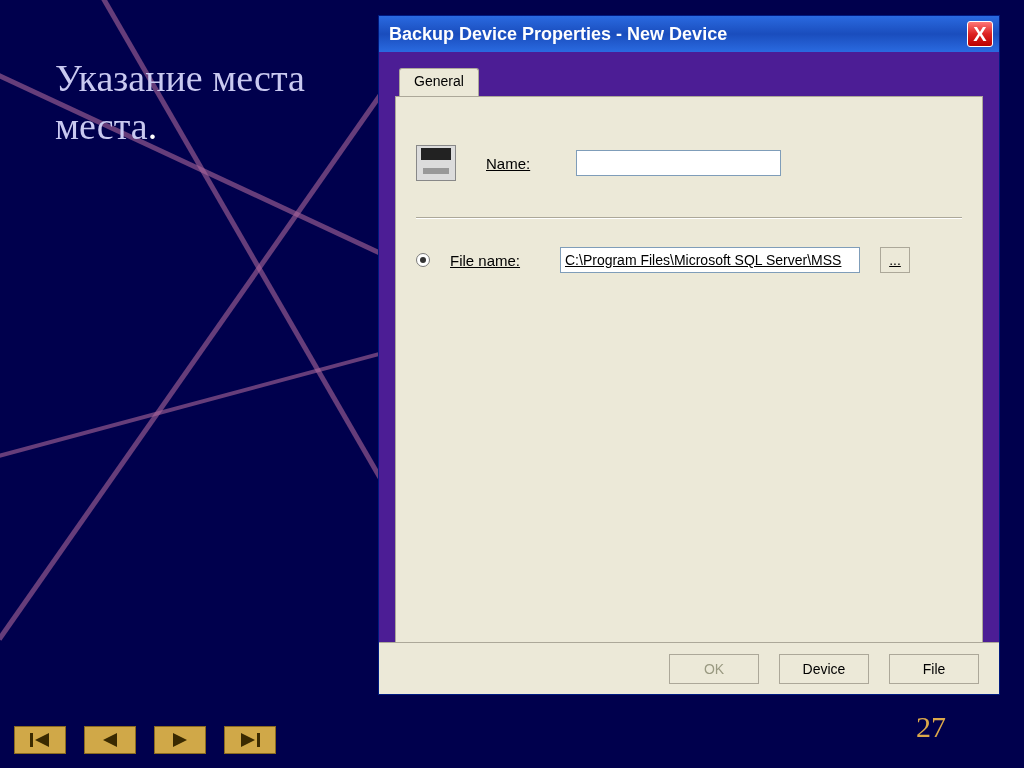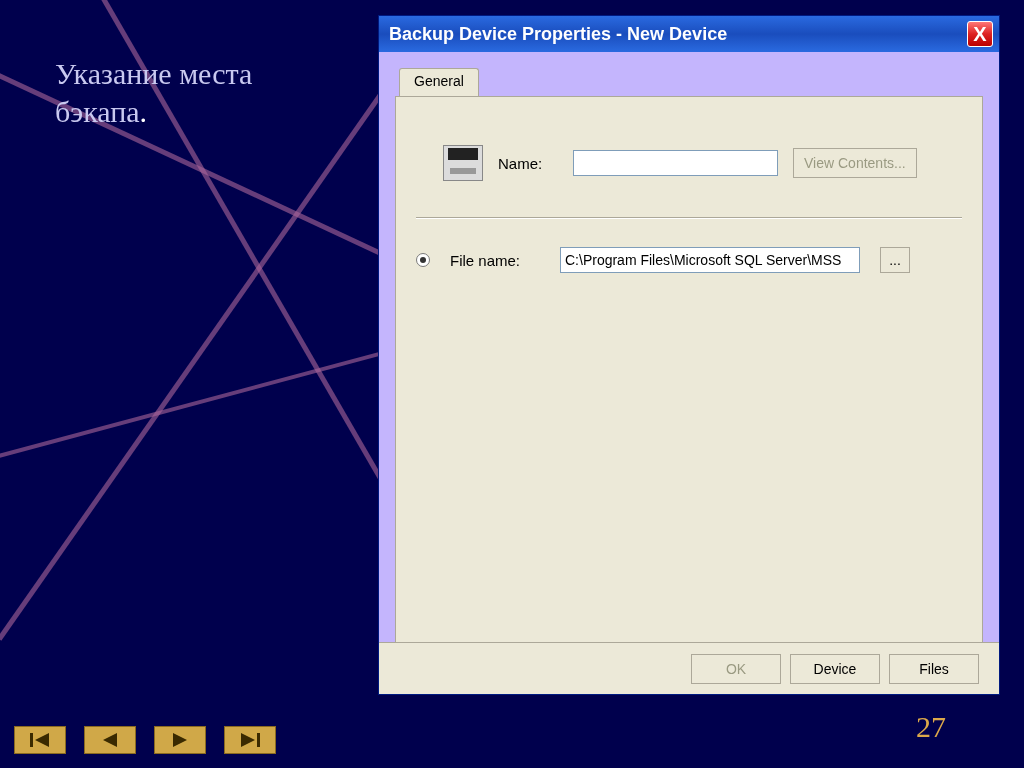--- a/index.html
+++ b/index.html
@@ -22,21 +22,21 @@
   .l2 { width:700px; height:5px; top:350px; left:-150px; transform:rotate(-55deg); }
   .l3 { width:600px; height:5px; top:250px; left:-50px;  transform:rotate(60deg); }
   .l4 { width:600px; height:4px; top:400px; left:-100px; transform:rotate(-15deg); }
 
   
   .slide-caption {
     position:absolute;
     top:55px; left:55px;
     color:#c9c9f0;
     font-family: "Times New Roman", serif;
-    font-size:30px;
+    font-size:38px;
     line-height:1.25;
     z-index:2;
   }
   .slide-caption .dot { color:#ffffff; }
 
   
   .dialog {
     position:absolute;
     top:15px; left:378px;
     width:622px; height:680px;
@@ -72,22 +72,23 @@
     font-weight:bold;
     display:flex;
     align-items:center;
     justify-content:center;
     line-height:1;
   }
 
   .client {
     position:absolute;
     top:36px; left:0; right:0; bottom:0;
-    background:#c4b5fd;
+    background:#4c1d95;
     padding:16px 16px 60px 16px;
+    text-decoration:underline;
   }
 
   
   .tab-row { position:relative; height:28px; }
   .tab {
     position:absolute;
     top:0; left:4px;
     height:28px;
     padding:4px 14px 0 14px;
     background:#ece9d8;
@@ -102,22 +103,21 @@
     background:#ece9d8;
     height:550px;
     position:relative;
     padding:28px 20px;
   }
 
   .name-row {
     display:flex;
     align-items:center;
     margin-top:20px;
-    gap:15px;
-    margin-left:27px;
+    gap:30px;
   }
   .device-icon {
     width:40px; height:36px;
     background:#dcdcdc;
     border:1px solid #888;
     position:relative;
     flex:0 0 auto;
   }
   .device-icon::before{
     content:""; position:absolute; top:2px; left:4px;
@@ -184,21 +184,21 @@
   }
 
   .bottom-bar {
     position:absolute;
     left:0; right:0; bottom:0;
     height:52px;
     border-top:1px solid #aca899;
     display:flex;
     align-items:center;
     justify-content:flex-end;
-    gap:9px;
+    gap:20px;
     padding:0 20px;
     background:#ece9d8;
   }
 
   
   .nav-btns {
     position:absolute;
     left:14px; bottom:14px;
     display:flex;
     gap:18px;
@@ -228,21 +228,21 @@
 
 <div class="bg-lines">
   <div class="bg-line l1"></div>
   <div class="bg-line l2"></div>
   <div class="bg-line l3"></div>
   <div class="bg-line l4"></div>
 </div>
 
 <div class="slide-caption">
   <span>Указание места</span><br>
-  <span>бэкапа</span><span class="dot">.</span>
+  <span>места</span><span class="dot">.</span>
 </div>
 
 <div class="dialog">
   <div class="titlebar">
     <span class="titlebar-text">Backup Device Properties - New Device</span>
     <div class="close-btn">
       <span>X</span>
     </div>
   </div>
 
@@ -251,38 +251,37 @@
       <div class="tab">
         <span>General</span>
       </div>
     </div>
     <div class="tab-body">
 
       <div class="name-row">
         <div class="device-icon"></div>
         <span class="label">Name:</span>
         <input class="txt-input name-input" value="" style="">
-        <button class="btn disabled">View Contents...</button>
       </div>
 
       <hr class="divider">
 
       <div class="file-row">
         <span class="radio"></span>
         <span class="label" style="min-width:90px">File name:</span>
         <input class="txt-input file-input" value="C:\Program Files\Microsoft SQL Server\MSS" style="">
         <button class="browse-btn">...</button>
       </div>
 
     </div>
 
     <div class="bottom-bar">
       <button class="btn disabled">OK</button>
       <button class="btn">Device</button>
-      <button class="btn">Files</button>
+      <button class="btn">File</button>
     </div>
   </div>
 </div>
 
 <div class="nav-btns">
   <div class="nav-btn">
     <svg viewBox="0 0 22 16">
       <rect x="1" y="1" width="3" height="14" fill="#3a2a00"></rect>
       <polygon points="20,1 6,8 20,15" fill="#3a2a00"></polygon>
     </svg>

